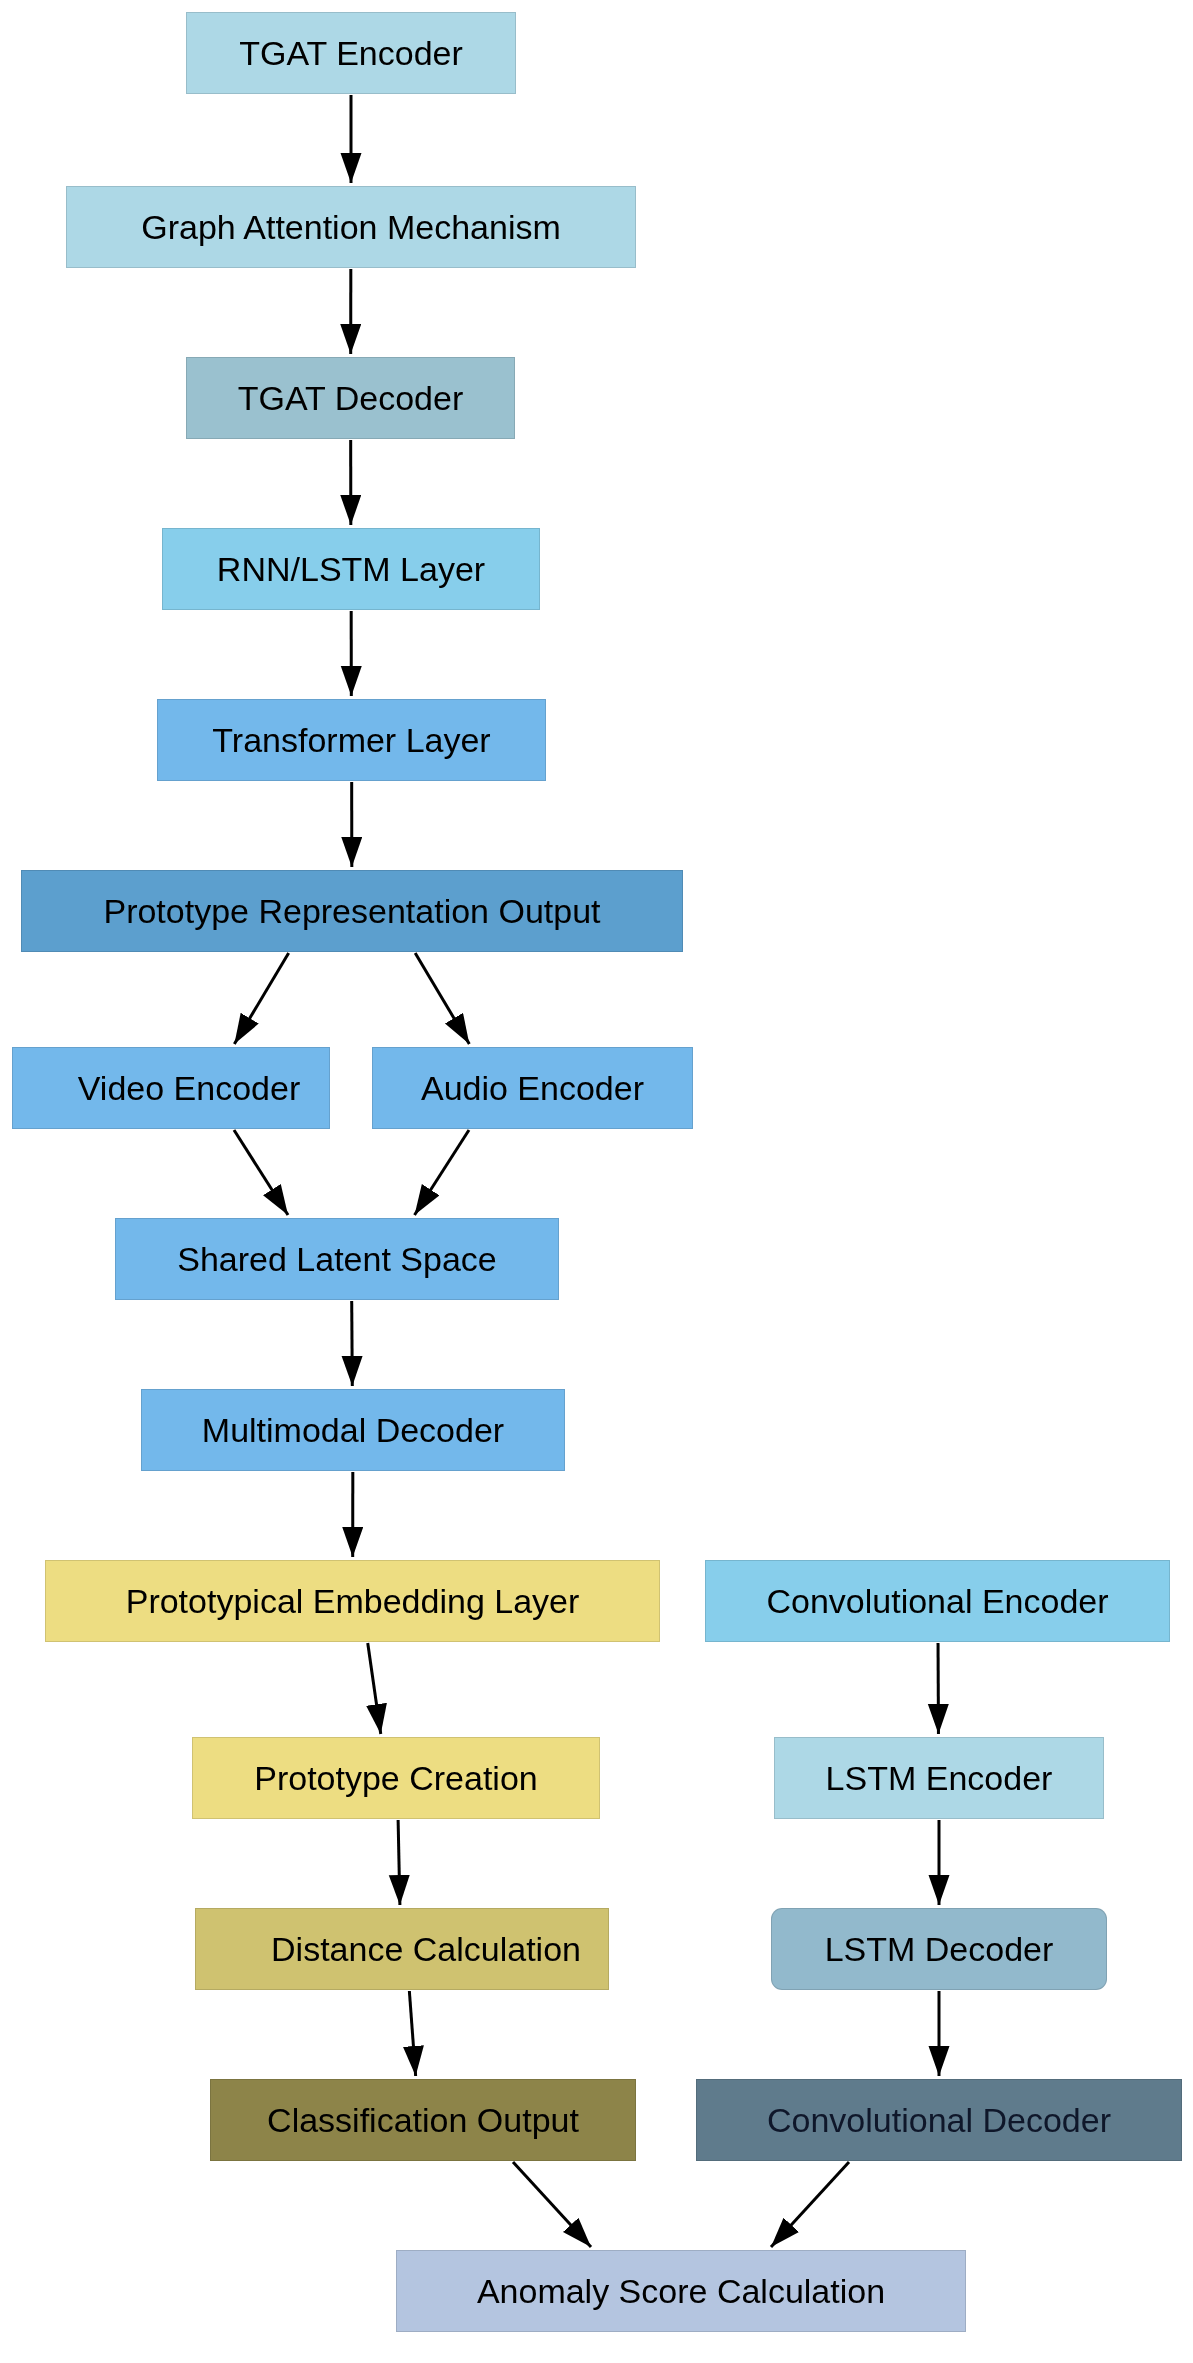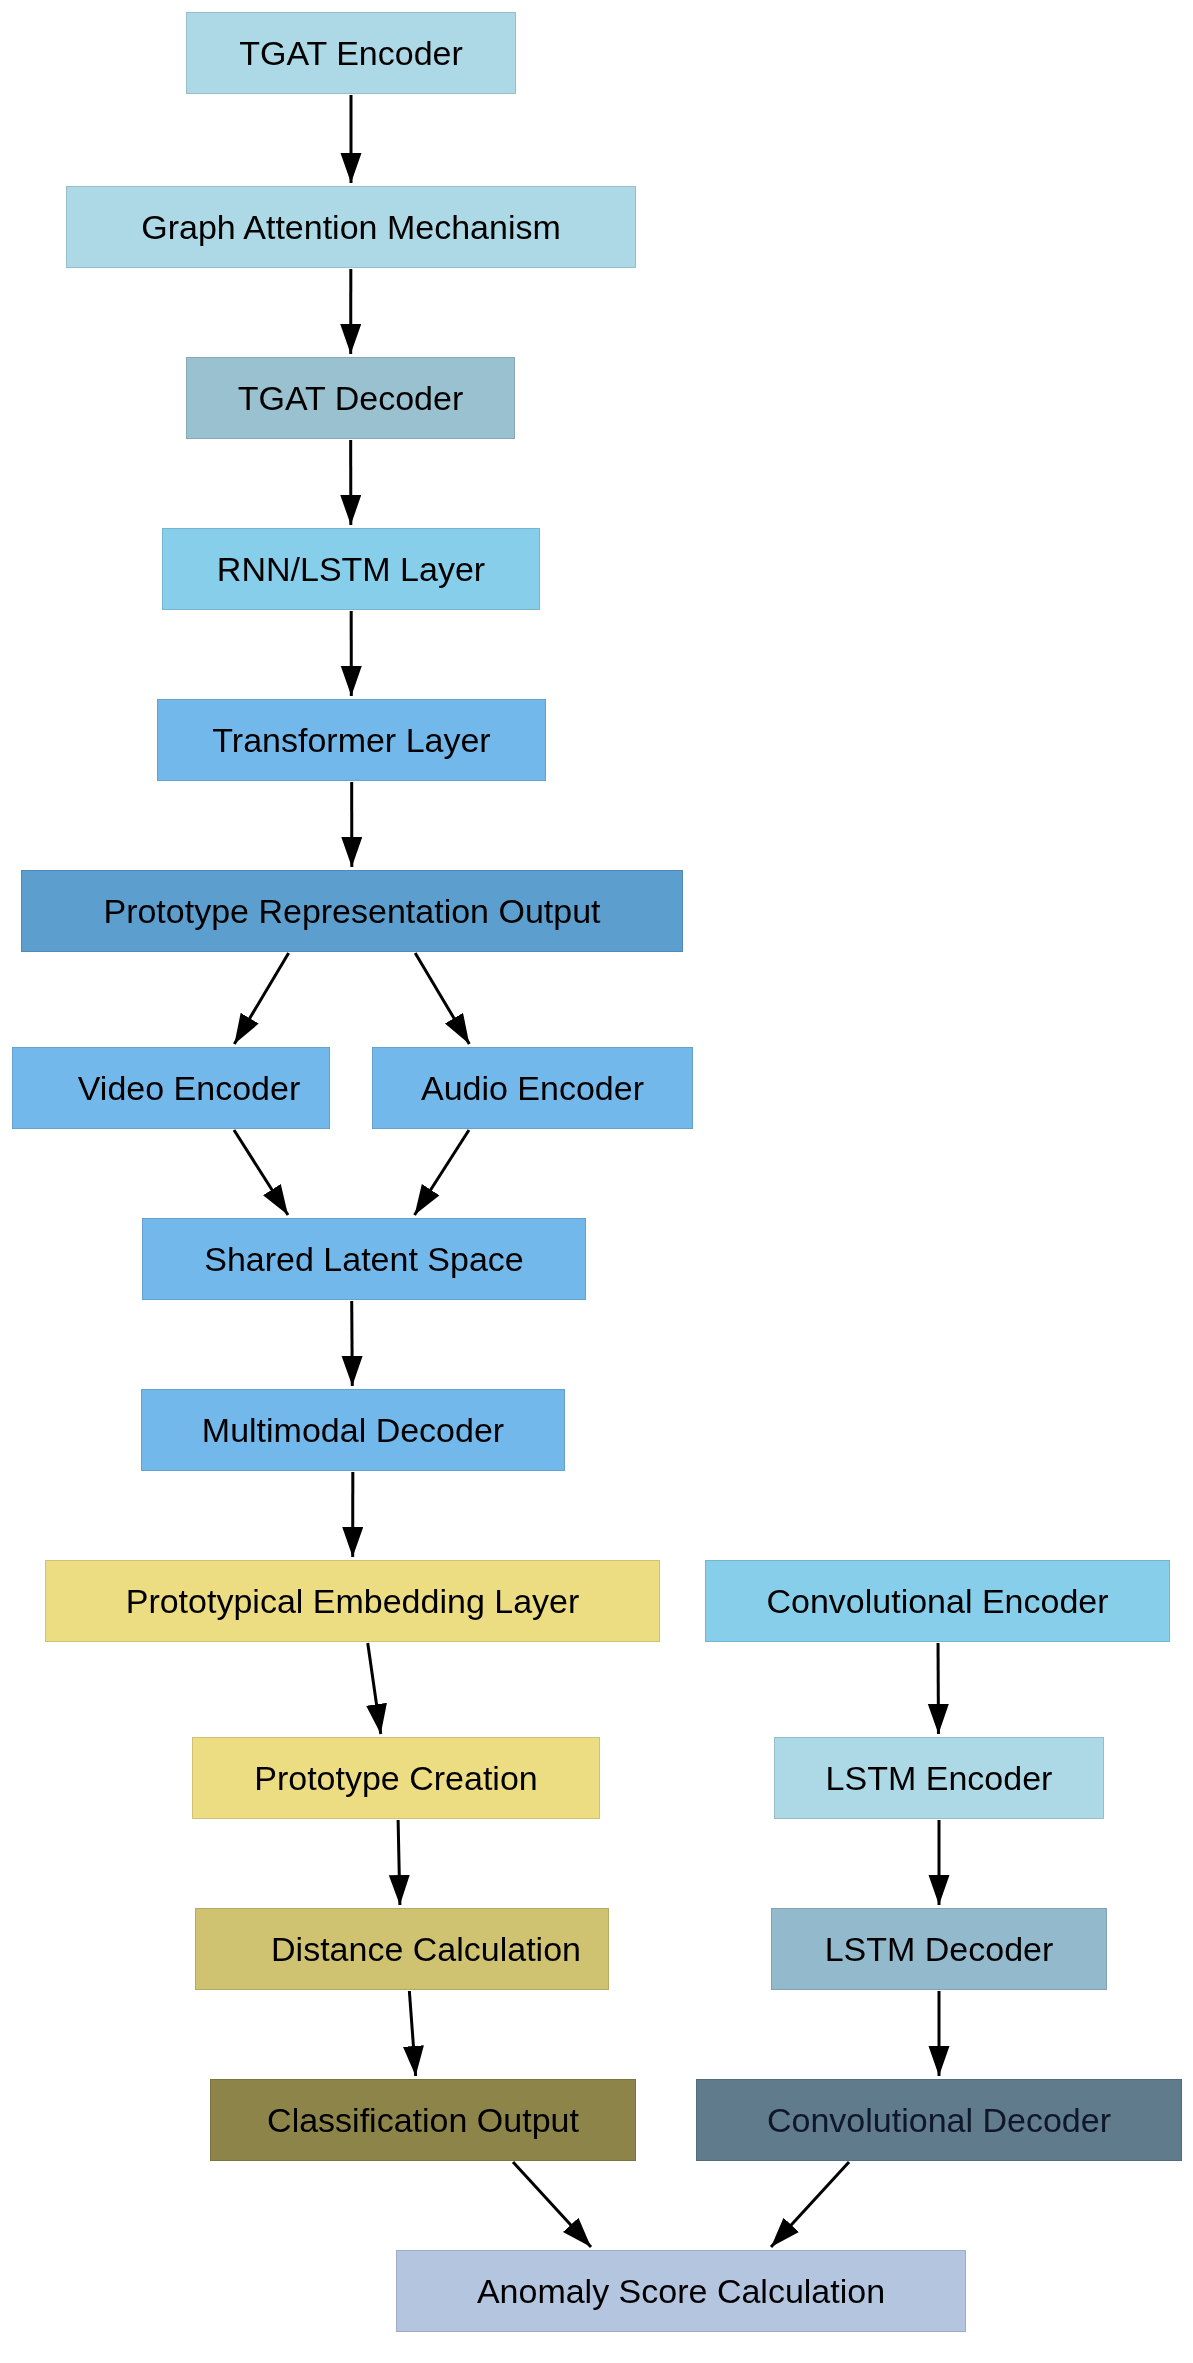--- a/index.html
+++ b/index.html
@@ -69,24 +69,24 @@
     </svg>
 
 <div class="node" style="left: 186px; top: 12px; width: 330px; height: 82px; background: rgb(173, 216, 230); color: rgb(0, 0, 0);">TGAT Encoder</div>
     <div class="node" style="left: 66px; top: 186px; width: 570px; height: 82px; background: rgb(173, 216, 230); color: rgb(0, 0, 0);">Graph Attention Mechanism</div>
     <div class="node" style="left: 186px; top: 357px; width: 329px; height: 82px; background: rgb(154, 193, 207); color: rgb(0, 0, 0);">TGAT Decoder</div>
     <div class="node" style="left: 162px; top: 528px; width: 378px; height: 82px; background: rgb(135, 206, 235); color: rgb(0, 0, 0);">RNN/LSTM Layer</div>
     <div class="node" style="left: 157px; top: 699px; width: 389px; height: 82px; background: rgb(115, 184, 235); color: rgb(0, 0, 0);">Transformer Layer</div>
     <div class="node" style="left: 21px; top: 870px; width: 662px; height: 82px; background: rgb(92, 159, 206); color: rgb(0, 0, 0);">Prototype Representation Output</div>
     <div class="node" style="left: 12px; top: 1047px; width: 318px; height: 82px; background: rgb(115, 184, 235); color: rgb(0, 0, 0); padding-left: 36px;">Video Encoder</div>
     <div class="node" style="left: 372px; top: 1047px; width: 321px; height: 82px; background: rgb(115, 184, 235); color: rgb(0, 0, 0);">Audio Encoder</div>
-    <div class="node" style="left: 142px; top: 1218px; width: 444px; height: 82px; background: rgb(115, 184, 235); color: rgb(0, 0, 0);">Shared Latent Space</div>
+    <div class="node" style="left: 115px; top: 1218px; width: 444px; height: 82px; background: rgb(115, 184, 235); color: rgb(0, 0, 0);">Shared Latent Space</div>
     <div class="node" style="left: 141px; top: 1389px; width: 424px; height: 82px; background: rgb(115, 184, 235); color: rgb(0, 0, 0);">Multimodal Decoder</div>
     <div class="node" style="left: 45px; top: 1560px; width: 615px; height: 82px; background: rgb(237, 221, 130); color: rgb(0, 0, 0);">Prototypical Embedding Layer</div>
     <div class="node" style="left: 705px; top: 1560px; width: 465px; height: 82px; background: rgb(135, 206, 235); color: rgb(0, 0, 0);">Convolutional Encoder</div>
     <div class="node" style="left: 192px; top: 1737px; width: 408px; height: 82px; background: rgb(237, 221, 130); color: rgb(0, 0, 0);">Prototype Creation</div>
     <div class="node" style="left: 774px; top: 1737px; width: 330px; height: 82px; background: rgb(173, 216, 230); color: rgb(0, 0, 0);">LSTM Encoder</div>
     <div class="node" style="left: 195px; top: 1908px; width: 414px; height: 82px; background: rgb(207, 194, 112); color: rgb(0, 0, 0); padding-left: 48px;">Distance Calculation</div>
-    <div class="node" style="left: 771px; top: 1908px; width: 336px; height: 82px; background: rgb(146, 185, 204); color: rgb(0, 0, 0);">LSTM Decoder</div>
+    <div class="node" style="left: 771px; top: 1908px; width: 336px; height: 82px; background: rgb(146, 185, 204); color: rgb(0, 0, 0); border-radius: 11px;">LSTM Decoder</div>
     <div class="node" style="left: 210px; top: 2079px; width: 426px; height: 82px; background: rgb(141, 132, 73); color: rgb(0, 0, 0);">Classification Output</div>
     <div class="node" style="left: 696px; top: 2079px; width: 486px; height: 82px; background: rgb(95, 123, 140); color: #0f172a;">Convolutional Decoder</div>
     <div class="node" style="left: 396px; top: 2250px; width: 570px; height: 82px; background: rgb(180, 197, 224); color: rgb(0, 0, 0);">Anomaly Score Calculation</div>
   </div>
 
 </body></html>

